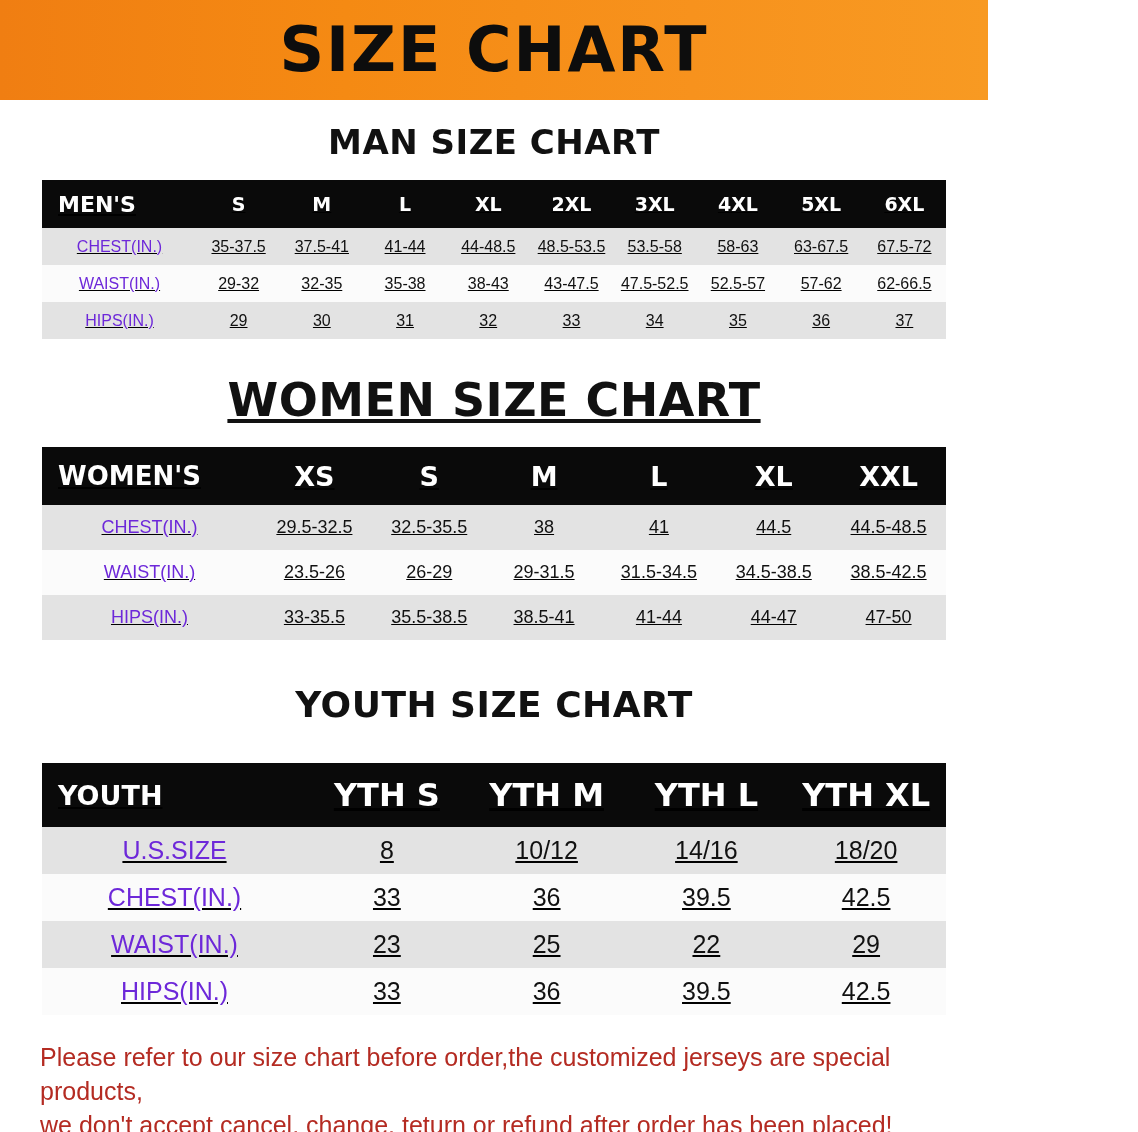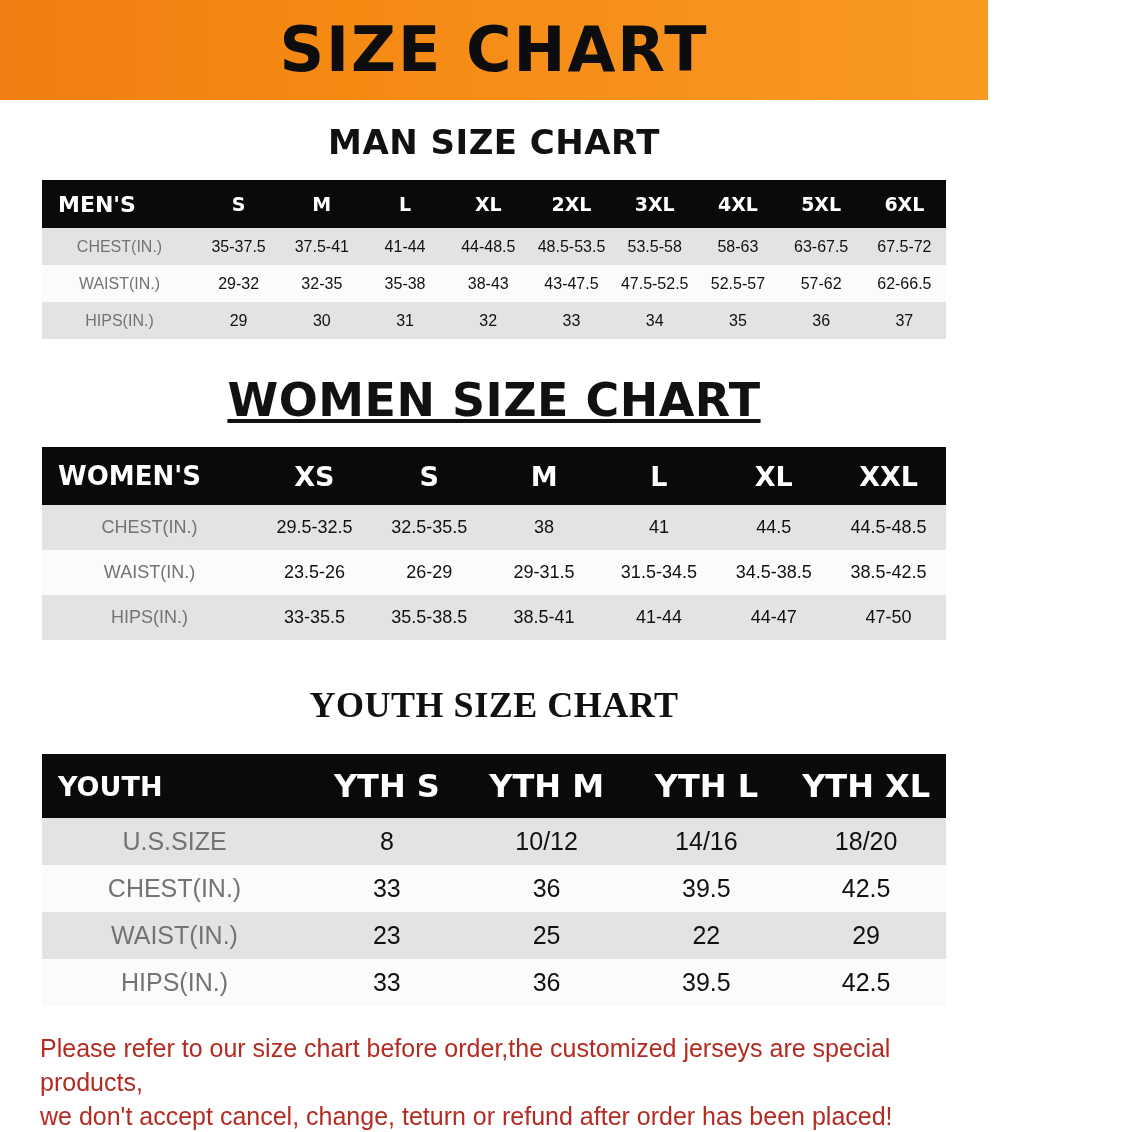--- a/index.html
+++ b/index.html
@@ -41,25 +41,26 @@
   
   .section-title {
     text-align: center;
     font-family: "DejaVu Sans", sans-serif;
     font-weight: 700;
     color: #111;
     letter-spacing: 0.5px;
   }
   .man-title { font-size: 34px; margin-top: 22px; margin-bottom: 18px; }
   .women-title { font-size: 46px; margin-top: 34px; margin-bottom: 20px; text-decoration: underline; }
-  .youth-title { font-size: 36px; margin-top: 44px; margin-bottom: 28px; font-family: Liberation Serif, serif; }
+  .youth-title { font-size: 36px; margin-top: 44px; margin-bottom: 38px; }
 
   
   .table-wrap {
     margin: 16px 42px;
+    text-decoration: underline;
   }
   table.size {
     width: 100%;
     border-collapse: collapse;
     table-layout: fixed;
   }
   table.size th, table.size td {
     text-align: center;
     font-family: "Liberation Sans", sans-serif;
     color: #111;
@@ -77,21 +78,21 @@
   table.size thead th.rowlabel {
     text-align: left;
     padding-left: 16px;
   }
   
   table.size tbody tr.light { background: #e3e3e3; }
   table.size tbody tr.white { background: #fbfbfb; }
   table.size tbody td.rowlabel {
     text-align: center;
     font-size: 17px;
-    color: #737373;
+    color: #6d28d9;
   }
 
   
   #men-table thead th { height: 46px; font-size: 19px; }
   #men-table thead th.rowlabel { font-size: 22px; }
   #men-table tbody td { height: 35px; font-size: 16px; }
   #men-table col.lbl { width: 155px; }
 
   
   #women-table thead th { height: 56px; font-size: 27px; }

